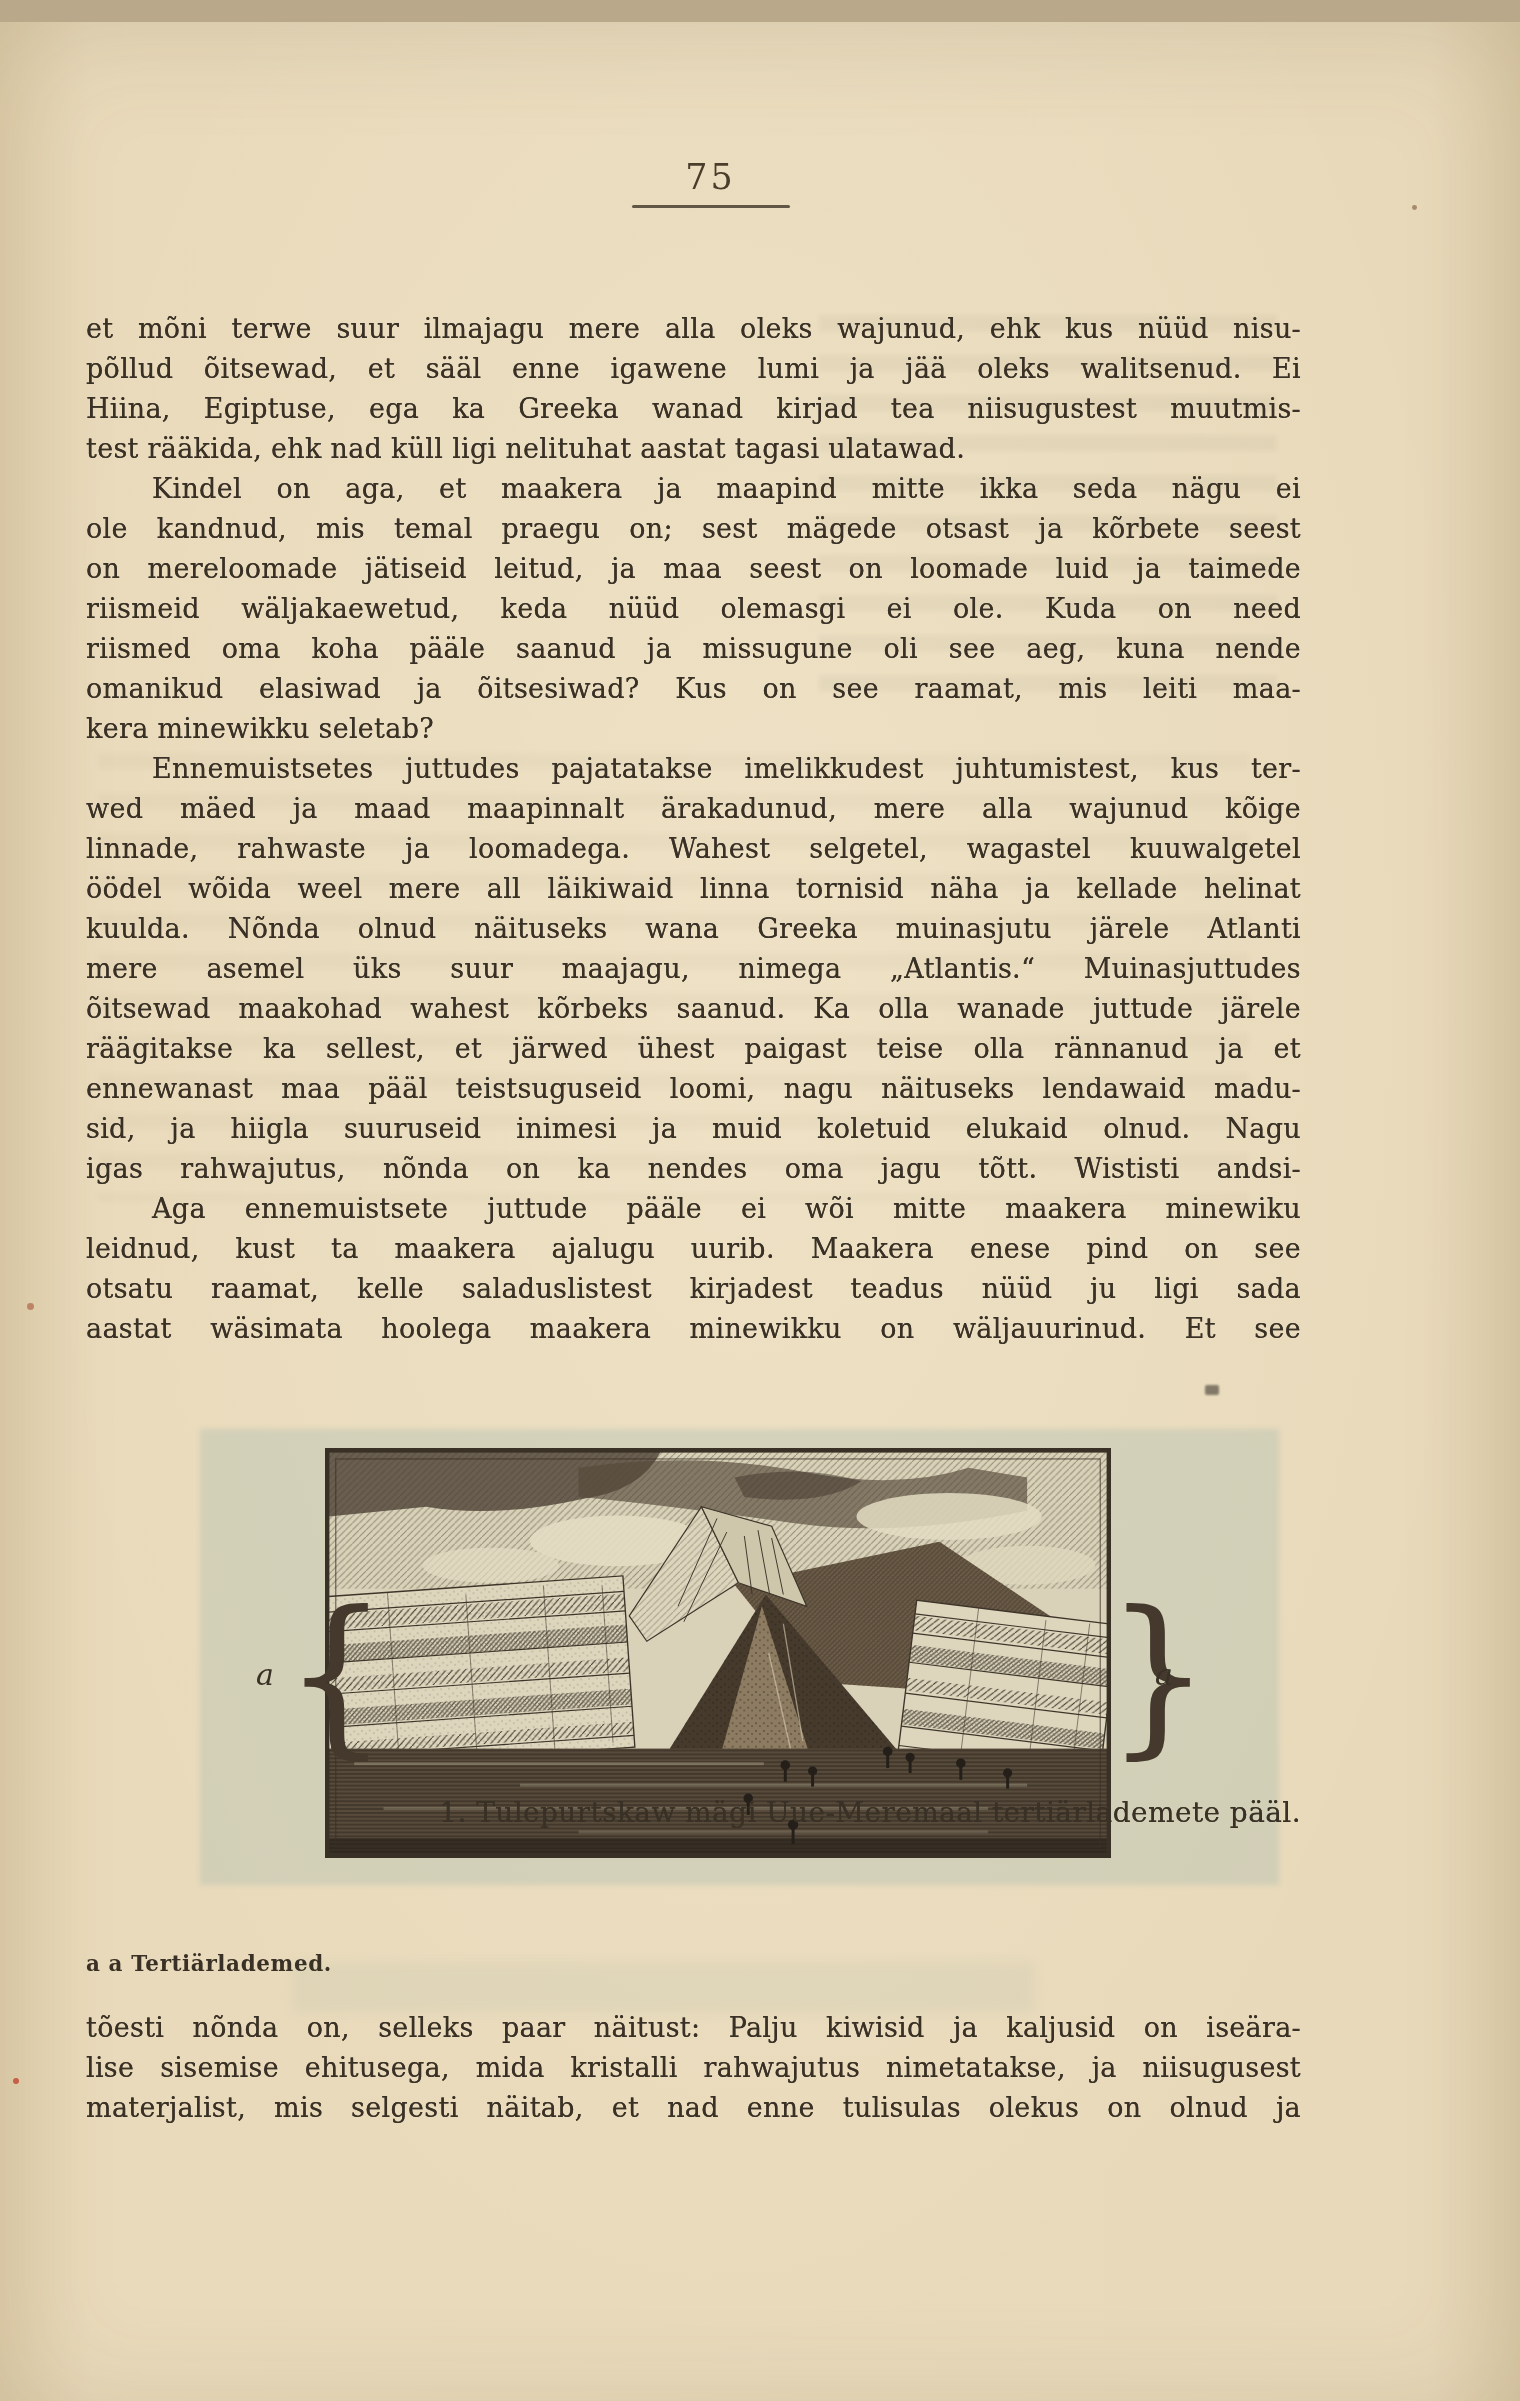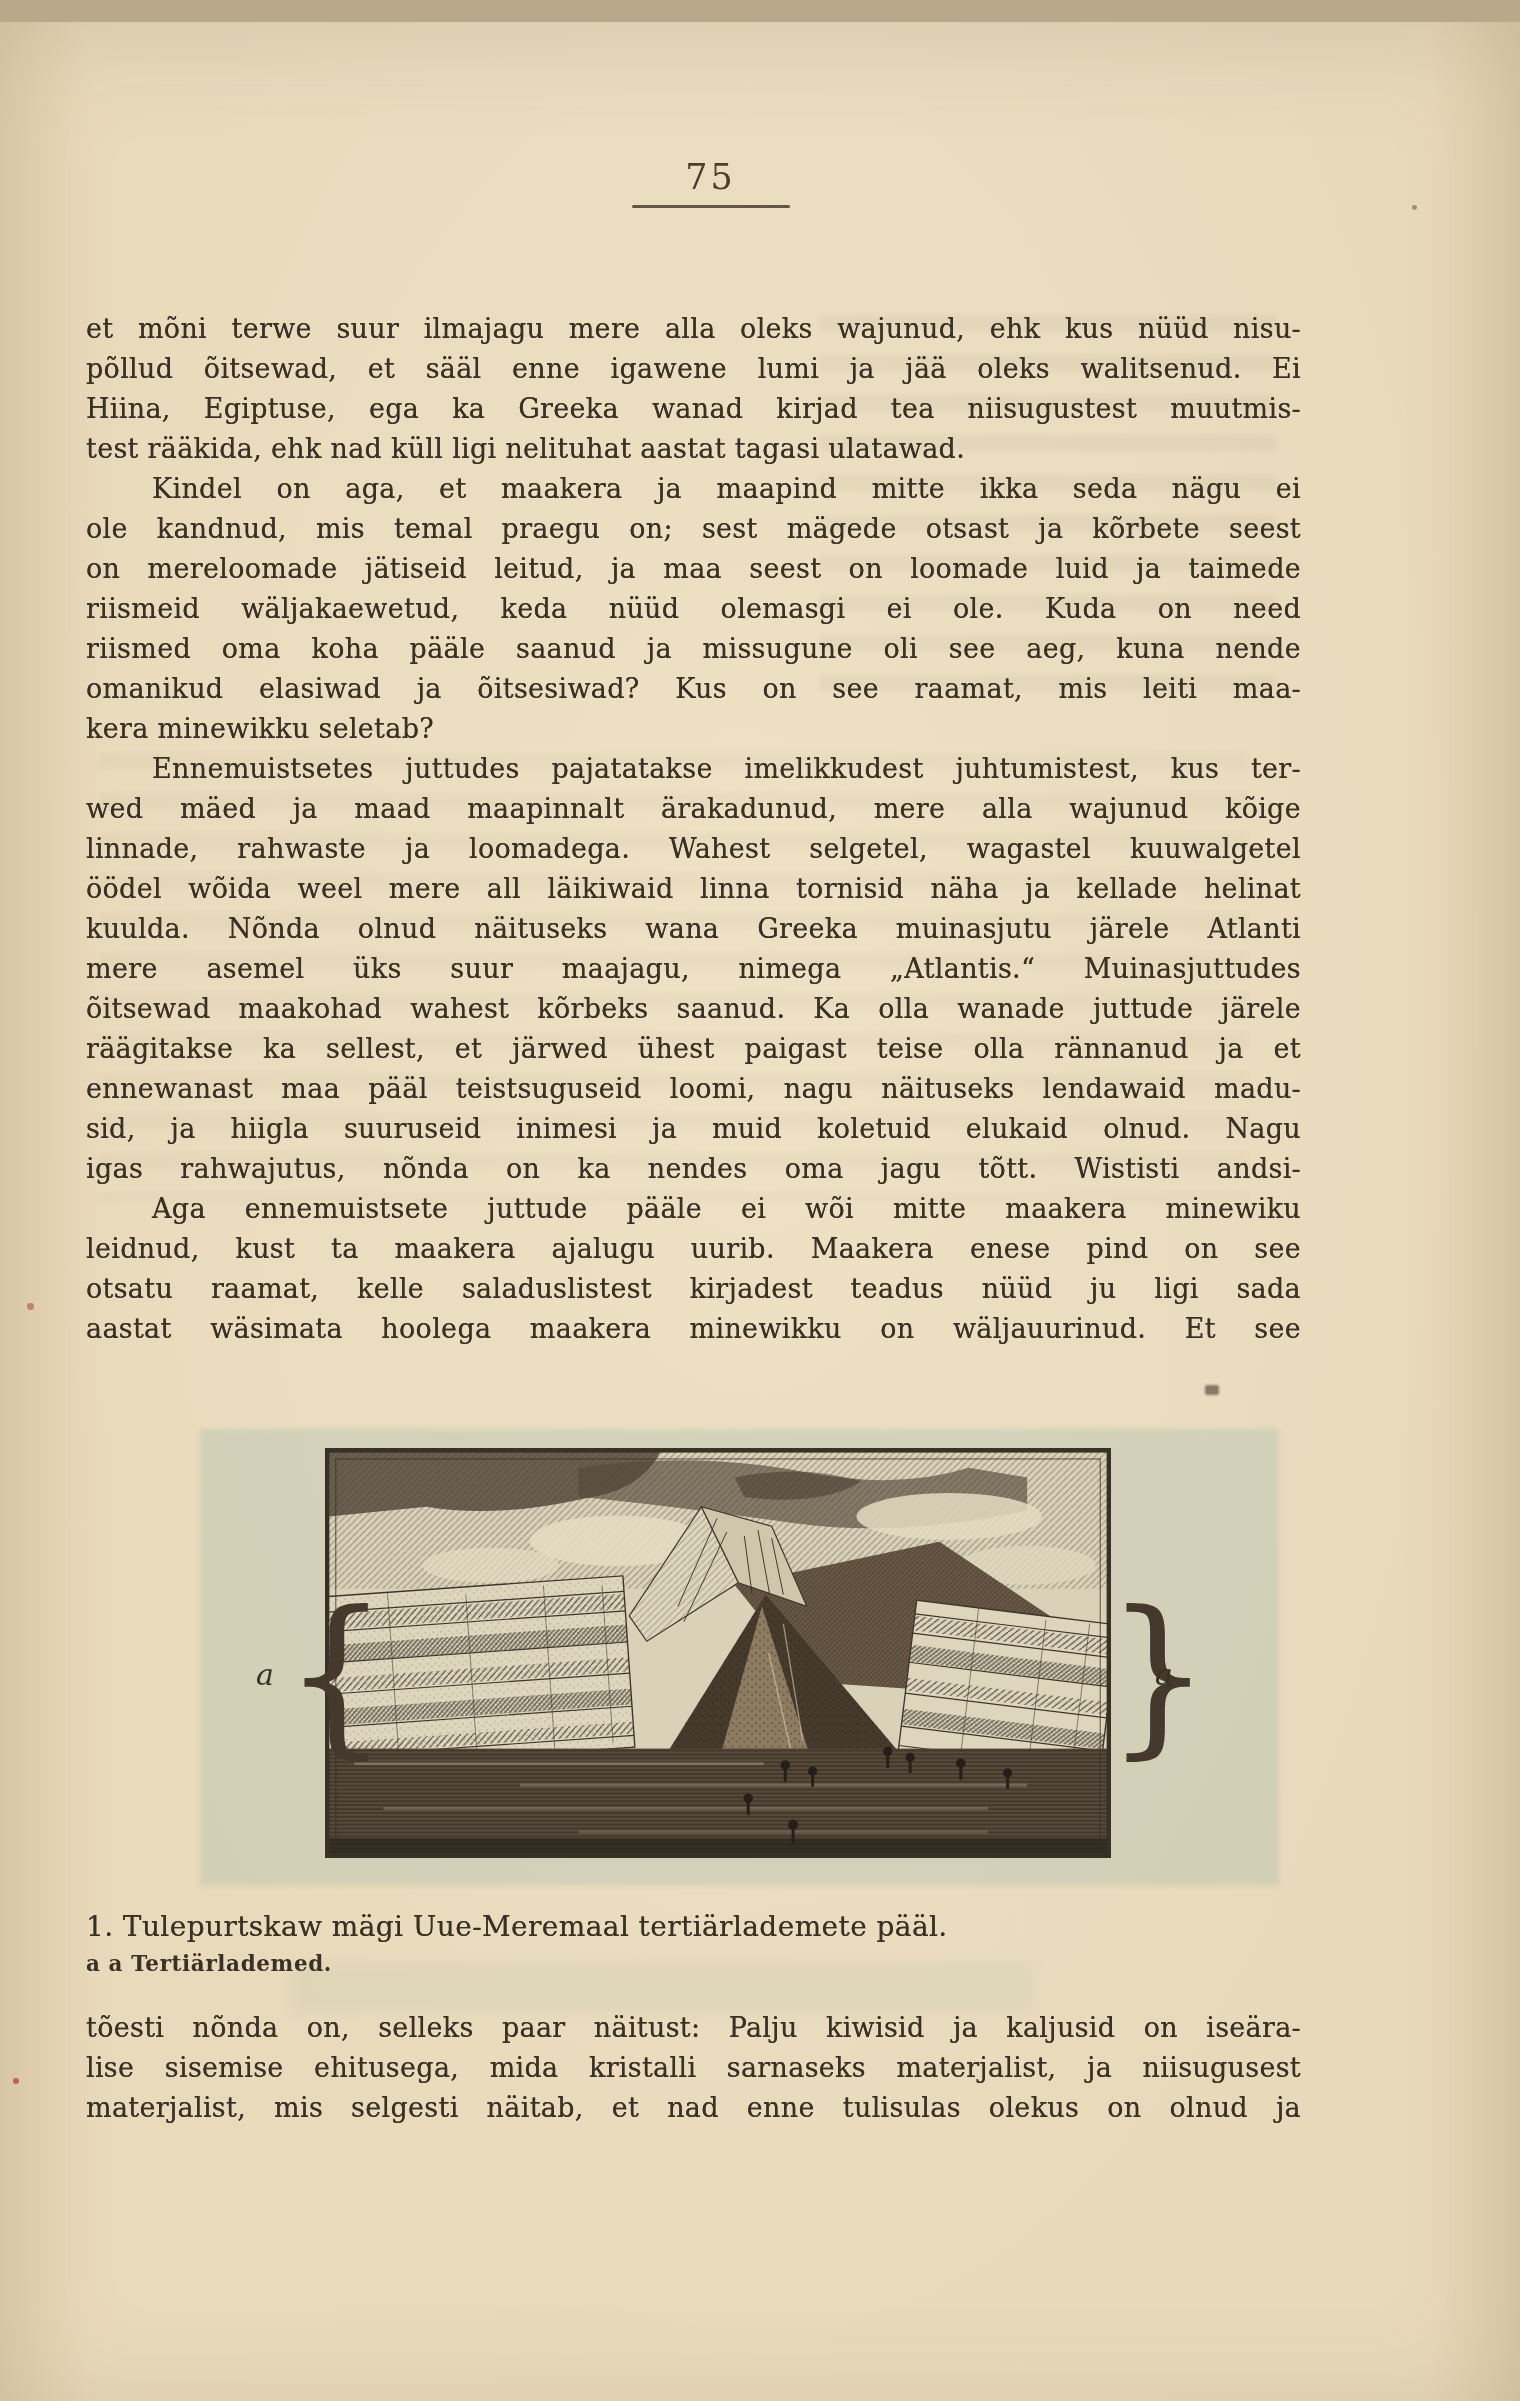--- a/index.html
+++ b/index.html
@@ -36,21 +36,21 @@
   .figure-tint{position:absolute;left:200px;top:1407px;width:1079px;height:456px;
     background:rgba(173,190,175,.38);filter:blur(2.9px);}
   .figure{position:absolute;left:325px;top:1426px;width:786px;height:410px;}
   .brace{position:absolute;font-size:164px;line-height:146px;color:#44392c;
     font-family:"DejaVu Serif",serif;transform:scaleY(1.05);}
   #brace-left{left:284px;top:1580px;}
   #brace-right{left:1106px;top:1580px;}
   .fig-label{position:absolute;font-size:30px;font-style:italic;color:#3a3126;}
   #fig-label-left{left:256px;top:1635px;}
   #fig-label-right{left:1155px;top:1635px;}
-  .caption{position:absolute;left:86px;top:1888px;width:1215px;text-align:left;
+  .caption{position:absolute;left:86px;top:1774px;width:1215px;text-align:right;
     font-size:28px;letter-spacing:0.4px;text-shadow:0 0 0.5px rgba(58,49,38,.85);}
   .subcaption{position:absolute;left:86px;top:1929px;width:1215px;
     font-size:21.5px;font-weight:bold;letter-spacing:0.6px;}
   
   .mark{position:absolute;border-radius:50%;}
   #mark-1{left:1412px;top:183px;width:4.9px;height:4.9px;background:#8a6a4a;opacity:.7;}
   #mark-2{left:27px;top:1281px;width:6.8px;height:6.8px;background:#b06548;opacity:.7;}
   #mark-3{left:12.7px;top:2056px;width:5.9px;height:5.9px;background:#c1452e;opacity:.8;}
   #mark-4{left:1205px;top:1363px;width:13.7px;height:9.8px;background:#2f2a22;opacity:.55;border-radius:2px;filter:blur(1px);}
 </style>
@@ -221,21 +221,21 @@
   <div class="brace" id="brace-right">}</div>
   <div class="fig-label" id="fig-label-left">a</div>
   <div class="fig-label" id="fig-label-right">a</div>
 
   <div class="caption">1.  Tulepurtskaw mägi Uue-Meremaal tertiärlademete pääl.</div>
   <div class="subcaption">a a  Tertiärlademed.</div>
 
   <div class="textblock" id="text-after">
       <div>
         <div class="line">tõesti nõnda on, selleks paar näitust: Palju kiwisid ja kaljusid on iseära-</div>
-        <div class="line">lise sisemise ehitusega, mida kristalli sarnaseks materjalist, ja niisugusest</div>
+        <div class="line">lise sisemise ehitusega, mida kristalli rahwajutus nimetatakse, ja niisugusest</div>
         <div class="line">materjalist, mis selgesti näitab, et nad enne tulisulas olekus on olnud ja</div>
       </div>
     </div>
 
   <div class="mark" id="mark-1"></div>
   <div class="mark" id="mark-2"></div>
   <div class="mark" id="mark-3"></div>
   <div class="mark" id="mark-4"></div>
 </div>
 

